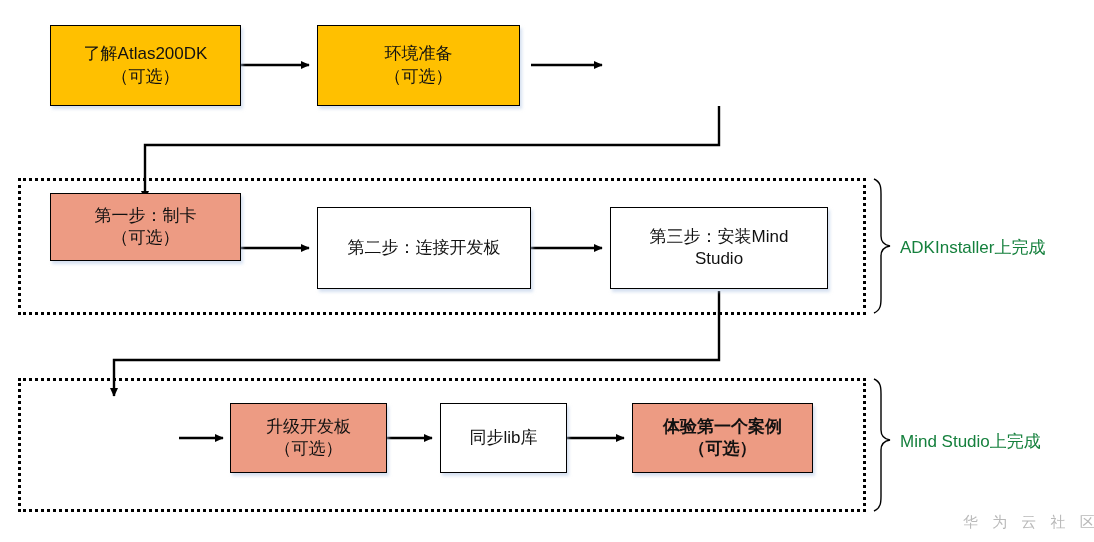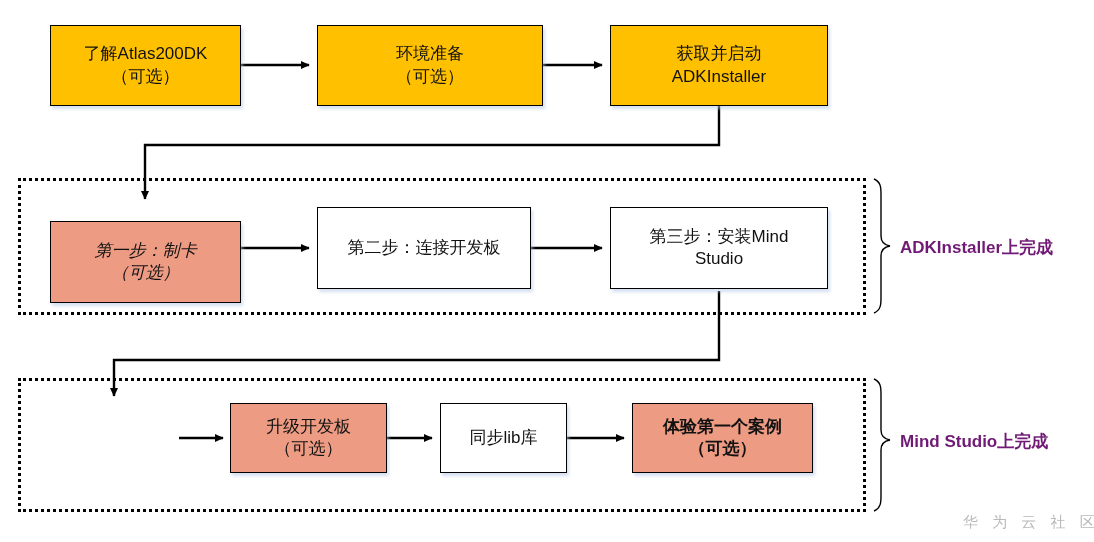--- a/index.html
+++ b/index.html
@@ -41,24 +41,23 @@
   .group-box {
     position: absolute;
     box-sizing: border-box;
     border: 3px dotted #000000;
     background: transparent;
     z-index: 1;
   }
   .group-label {
     position: absolute;
     font-size: 17px;
-    color: #701a75;
+    color: #15803d;
     white-space: nowrap;
     z-index: 3;
-    font-weight: bold;
   }
   svg.edges {
     position: absolute;
     left: 0;
     top: 0;
     width: 1094px;
     height: 542px;
     z-index: 2;
     pointer-events: none;
   }
@@ -134,29 +133,27 @@
                C881,436 884,439 890,440
                C884,441 881,444 881,450
                L881,496
                C881,502 881,508 874,511" fill="none" stroke="#000" stroke-width="1.4"></path>
     </g>
   </svg>
 
   <div class="node orange" style="left:50px;  top:25px;  width:191px; height:81px;">了解Atlas200DK
 （可选）</div>
 
-  <div class="node orange" style="left:317px; top:25px;  width:226px; height:81px;">环境准备
+  <div class="node orange" style="left:317px; top:25px;  width:203px; height:81px;">环境准备
 （可选）</div>
 
-  <div class="node orange" style="left:610px; top:25px;  width:218px; height:81px;">获取并启动
-ADKInstaller</div>
 
   <div class="group-box" style="left:18px; top:178px; width:848px; height:137px;"></div>
 
-  <div class="node salmon" style="left:50px;  top:221px; width:191px; height:82px;font-style:italic;">第一步：制卡
+  <div class="node salmon" style="left:50px;  top:193px; width:191px; height:68px;">第一步：制卡
 （可选）</div>
 
   <div class="node plain" style="left:317px; top:207px; width:214px; height:82px;">第二步：连接开发板</div>
 
   <div class="node plain" style="left:610px; top:207px; width:218px; height:82px;">第三步：安装Mind
 Studio</div>
 
   <div class="group-label" style="left:900px; top:236px;">ADKInstaller上完成</div>
 
   <div class="group-box" style="left:18px; top:378px; width:848px; height:134px;"></div>

